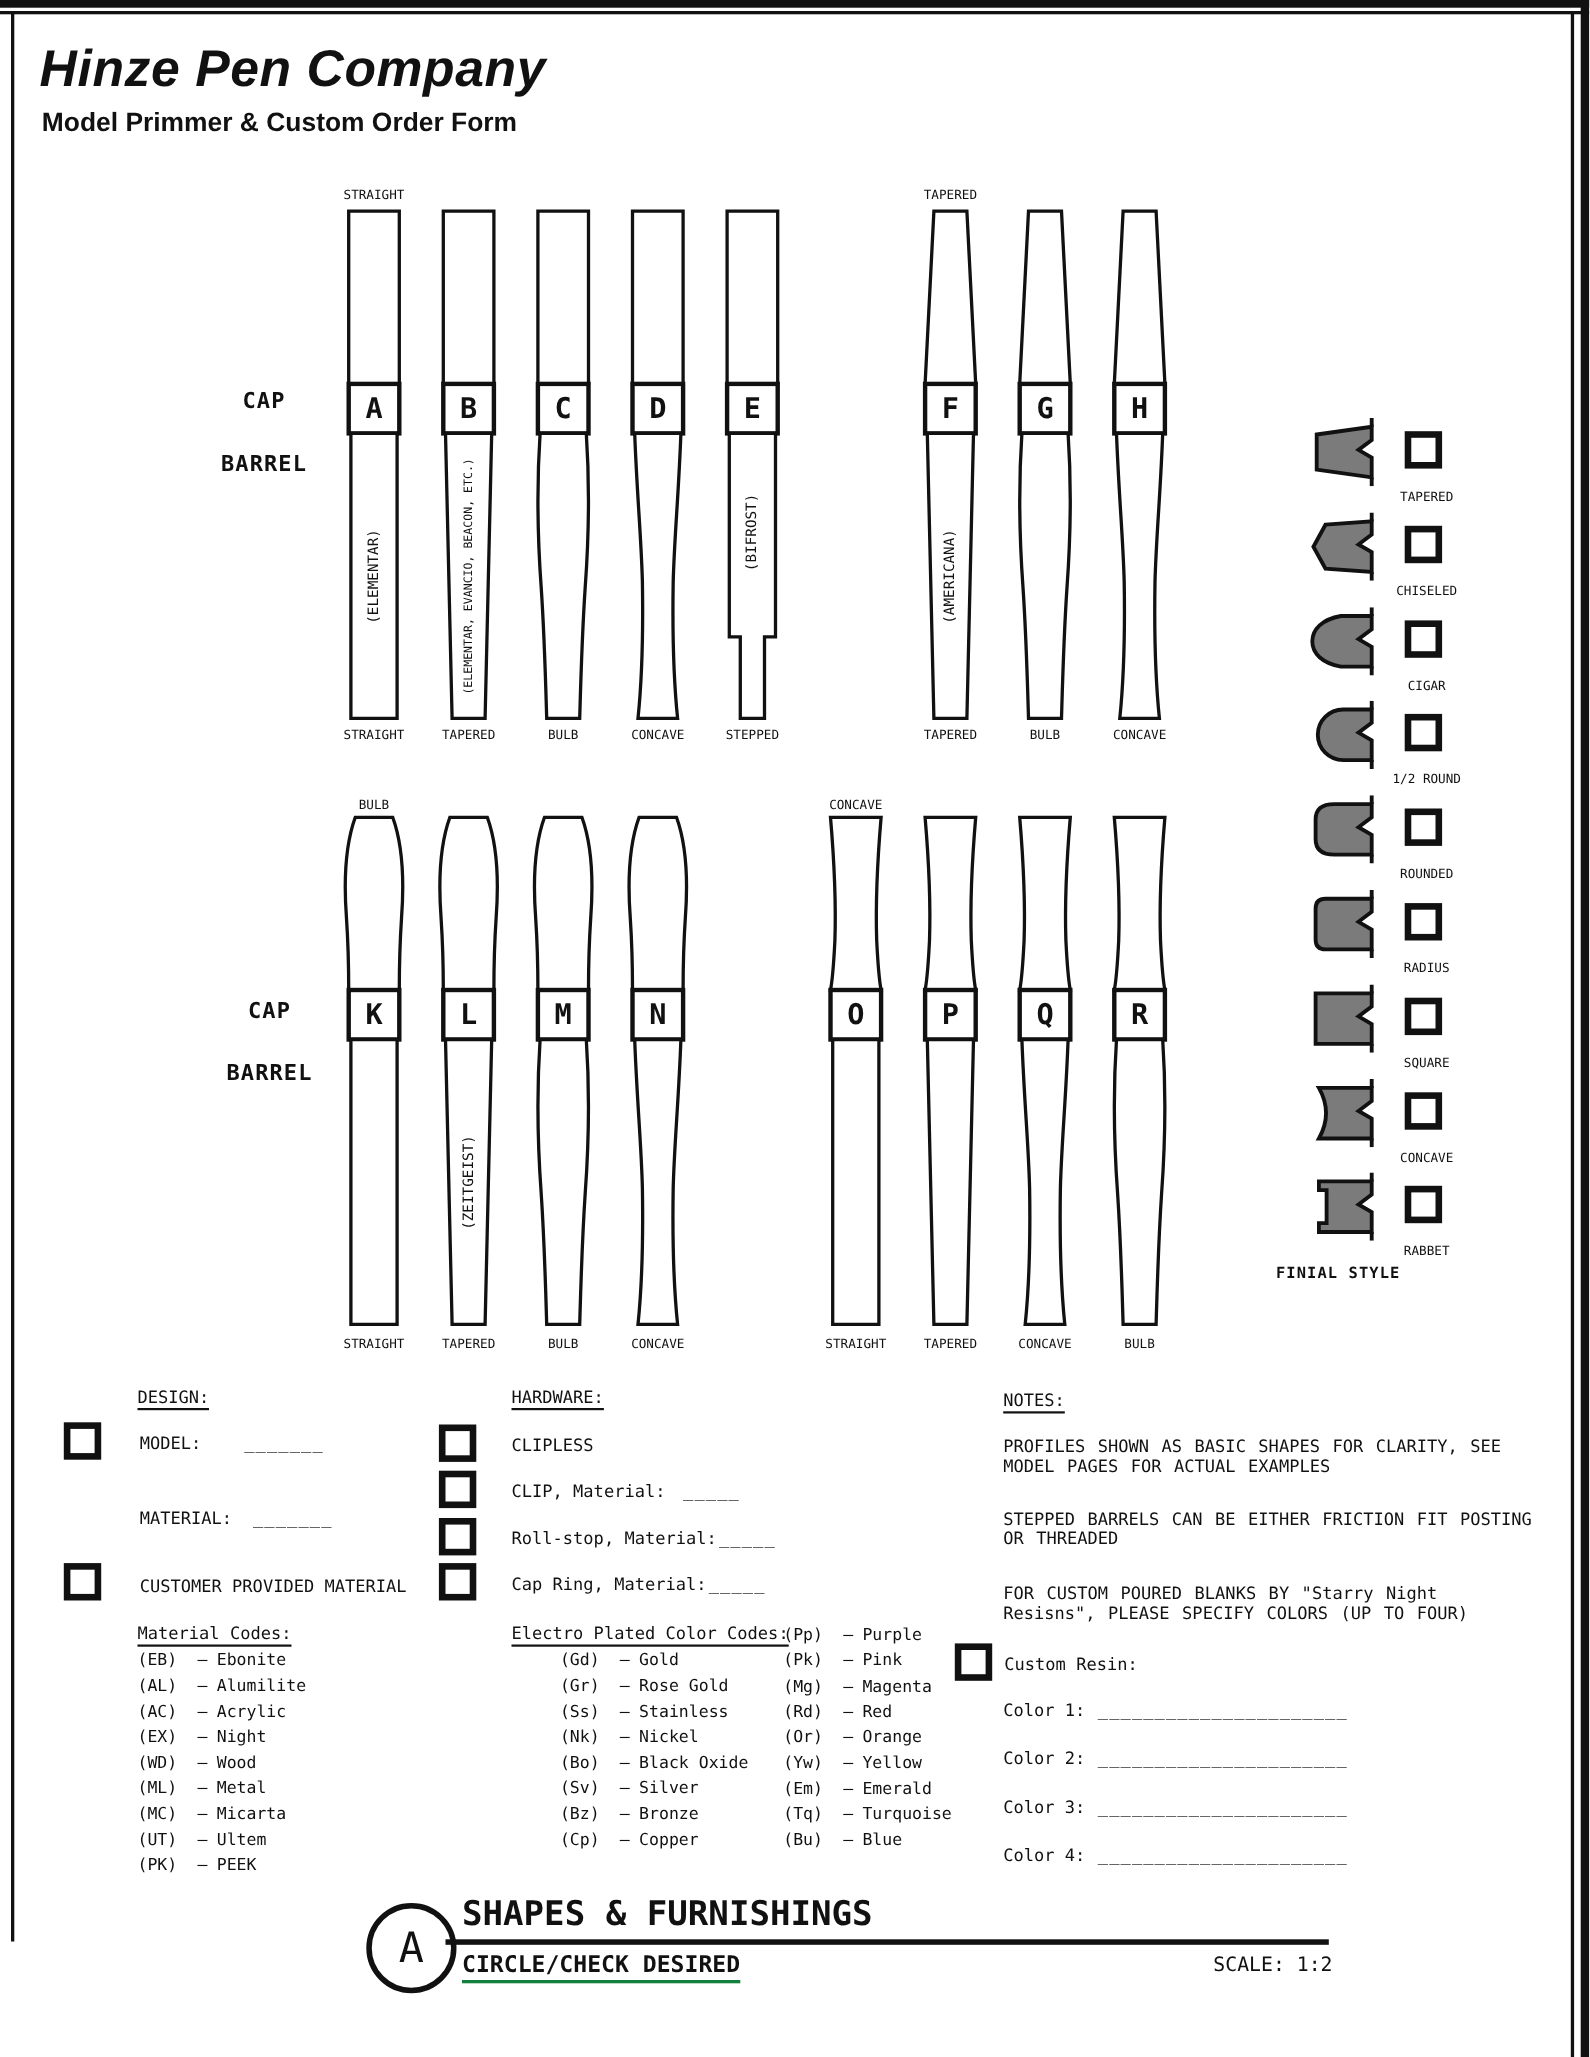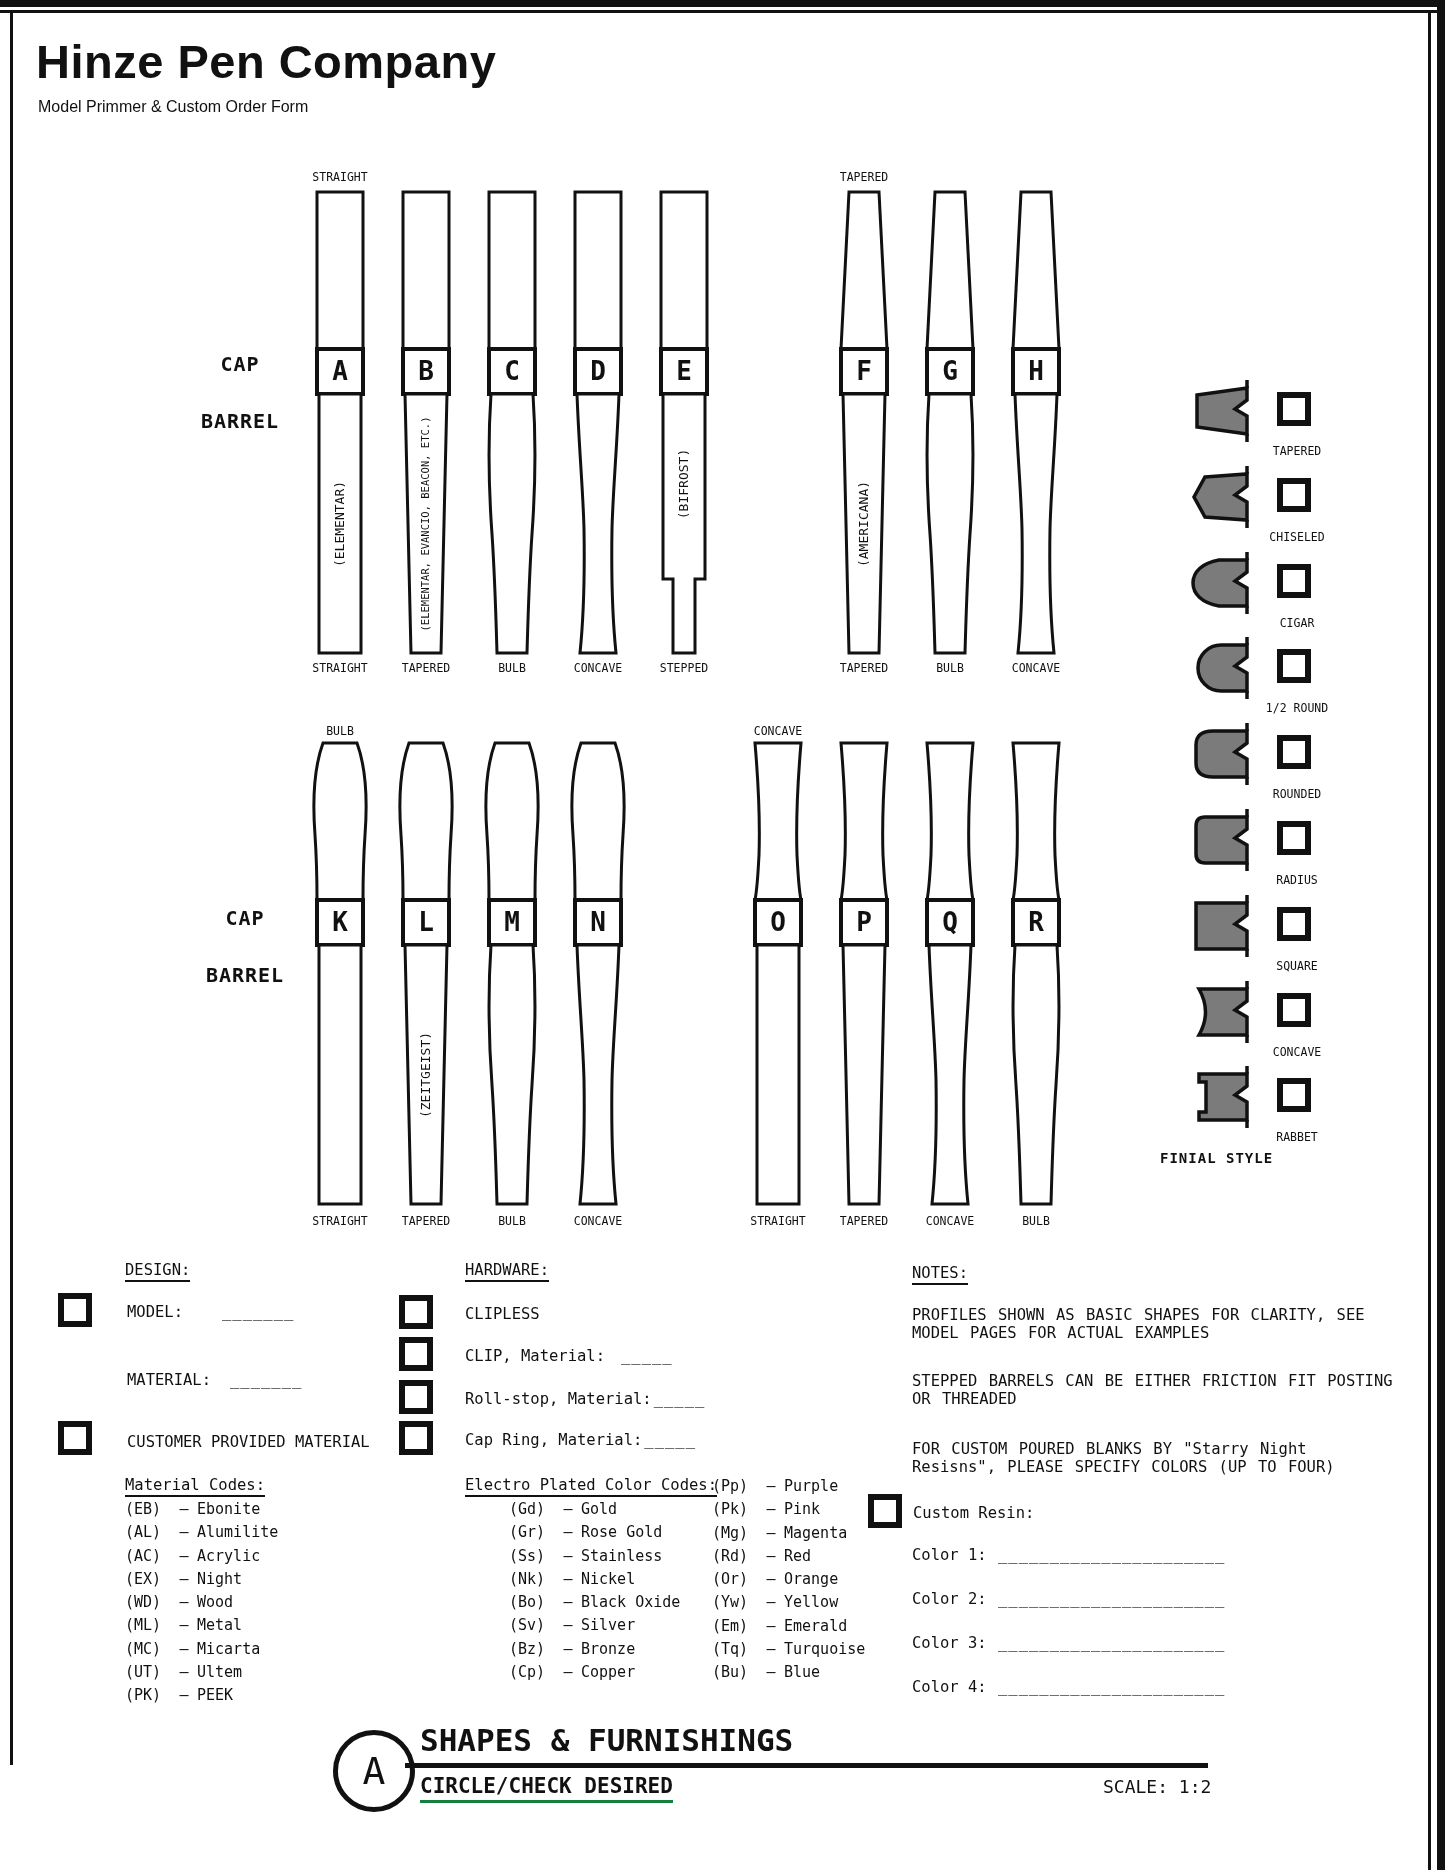--- a/index.html
+++ b/index.html
@@ -1,21 +1,21 @@
 <!DOCTYPE html>
 <html><head>
 <meta charset="utf-8">
 <style>
   html,body{margin:0;padding:0;background:#fff;}
   .page{position:relative;width:1445px;height:1870px;background:#fff;overflow:hidden;
         font-family:"DejaVu Sans Mono",monospace;color:#111;}
   .abs{position:absolute;}
   .bar{position:absolute;background:#111;}
   .h1{font-family:"Liberation Sans",sans-serif;font-weight:bold;font-size:47px;letter-spacing:0.5px;white-space:nowrap;}
-  .h2{font-family:"Liberation Sans",sans-serif;font-weight:normal;font-size:16px;white-space:nowrap;}
+  .h2{font-family:"Liberation Sans",sans-serif;font-weight:bold;font-size:24px;white-space:nowrap;}
   .slab{position:absolute;width:160px;text-align:center;font-size:11.5px;letter-spacing:0px;white-space:nowrap;}
   .sideLab{position:absolute;width:160px;text-align:center;font-weight:bold;font-size:20px;letter-spacing:1px;}
   .pen{position:absolute;}
   .ink{fill:#fff;stroke:#111;stroke-width:3px;}
   .lb{stroke-width:4px;}
   .plet{font:bold 26px "DejaVu Sans Mono",monospace;fill:#111;}
   .fin{position:absolute;}
   .fin path{fill:#7b7b7b;stroke:#111;stroke-width:3.5px;stroke-linejoin:miter;}
   .fin line{stroke:#111;stroke-width:3.5px;}
   .cbx{position:absolute;width:22px;height:22px;border:6px solid #111;background:#fff;}
@@ -38,21 +38,21 @@
 <body>
 
 <div class="page">
 
   <div class="bar" style="left:0;top:0;width:1445px;height:7px;"></div>
   <div class="bar" style="left:0;top:10px;width:1445px;height:3px;"></div>
   <div class="bar" style="left:1437px;top:0;width:8px;height:1870px;"></div>
   <div class="bar" style="left:1428px;top:10px;width:3px;height:1860px;"></div>
   <div class="bar" style="left:10px;top:10px;width:3px;height:1755px;"></div>
 
-  <div class="abs h1" style="left:36px;top:34px;">Hinze Pen Company</div>
+  <div class="abs h1" style="left:36px;top:34px;font-style:italic;">Hinze Pen Company</div>
   <div class="abs h2" style="left:38px;top:98px;">Model Primmer &amp; Custom Order Form</div>
 
   <div class="sideLab" style="left:160px;top:352px;">CAP</div>
   <div class="sideLab" style="left:160px;top:409px;">BARREL</div>
   <div class="sideLab" style="left:165px;top:906px;">CAP</div>
   <div class="sideLab" style="left:165px;top:963px;">BARREL</div>
 
   <div id="gen">
       <div class="slab" style="left:260px;top:170px;">STRAIGHT</div>
       <svg class="pen" style="left:310px;top:189px" width="60" height="470" viewBox="0 0 60 470">

